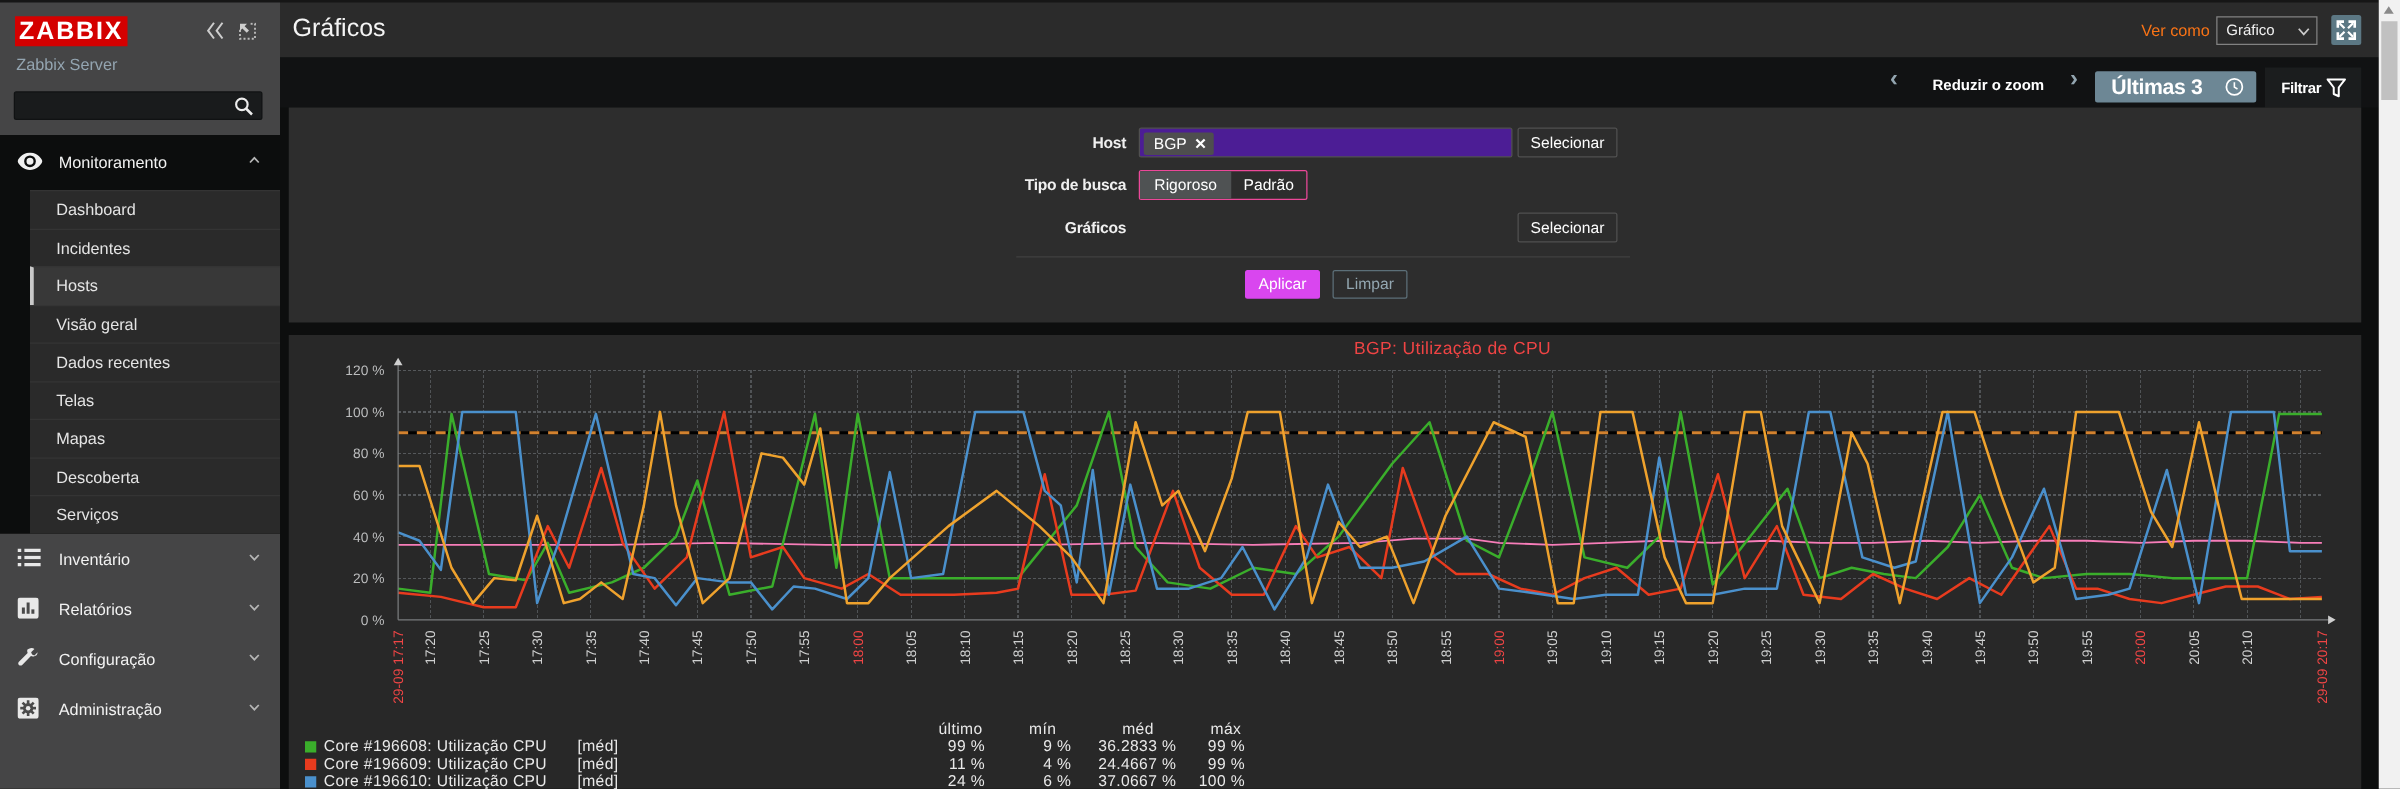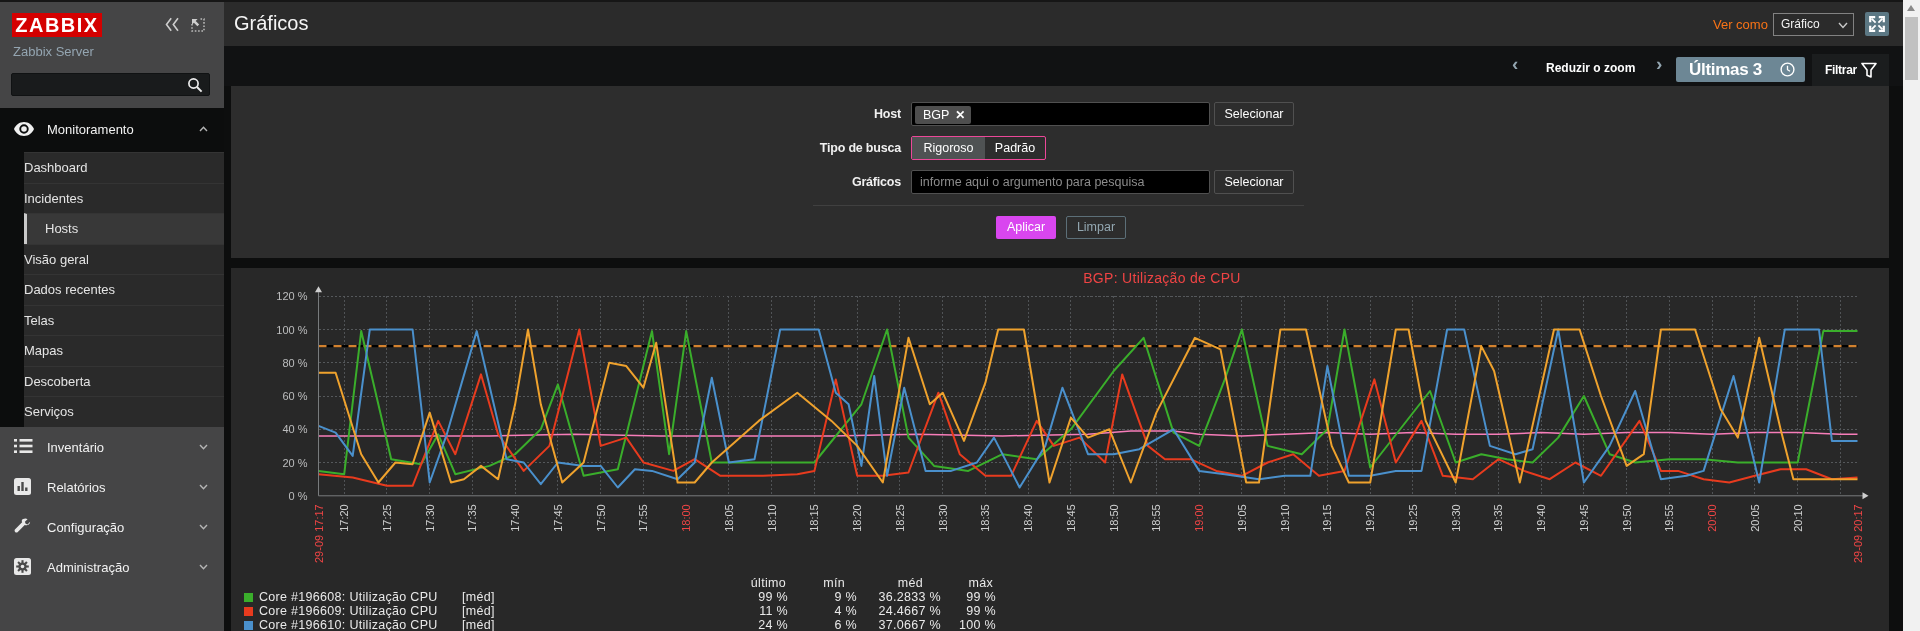--- a/index.html
+++ b/index.html
@@ -15,21 +15,21 @@
 #srvname { position:absolute; left:13px; top:44px; color:#94a5b1; font-size:13px; }
 #ssearch { position:absolute; left:11px; top:73px; width:199px; height:23px; background:#191b1c;
   border:1px solid #101213; border-radius:2px; }
 #sicon { position:absolute; right:6px; top:3px; }
 .m1 { position:absolute; left:0; width:224px; height:40px; color:#f2f2f2; font-size:13px; }
 .m1 .mtxt { position:absolute; left:47px; top:13px; }
 .m1 .mic { position:absolute; left:14px; top:11px; }
 .m1 .chev { position:absolute; left:199px; top:13px; color:#b5b5b5; font-size:11px; }
 #submenu { position:absolute; left:24px; top:152px; width:200px; height:275px; background:#2a2a2a; }
 .subitem { position:absolute; left:0; width:200px; height:30.55px; color:#e4e4e4; font-size:13px;
-  line-height:30.55px; border-top:1px solid #343434; }
+  line-height:30.55px; padding-left:21px; border-top:1px solid #343434; }
 .subitem.sel { background:#383838; border-left:3px solid #c9c9c9; padding-left:18px; }
 
 #main { position:absolute; left:224px; top:0; width:1679px; height:631px; background:#0d0e0e; }
 #hdr { position:absolute; left:0; top:0; width:1679px; height:46px; background:#2b2b2b; }
 #htitle { position:absolute; left:10px; top:12px; color:#f4f4f4; font-size:20px; }
 #vercomo { position:absolute; left:1489px; top:17px; color:#f97316; font-size:13px; }
 #vselect { position:absolute; left:1549px; top:13px; width:81px; height:23px; background:#2b2b2b;
   border:1px solid #828282; color:#f2f2f2; font-size:12px; line-height:21px; padding-left:7px; }
 #vselect .ch { position:absolute; right:5px; top:8px; line-height:0; }
 #fsbtn { position:absolute; left:1641px; top:12px; width:24px; height:24px; background:#5c7884;
@@ -39,21 +39,21 @@
 .schev { position:absolute; top:7px; color:#93a5b0; font-size:19px; font-weight:bold; }
 #lastbtn { position:absolute; left:1452px; top:11px; width:129px; height:25px; background:#6d8795;
   border-radius:2px; color:#fff; font-size:17px; font-weight:bold; line-height:25px; text-align:left; padding-left:13px; letter-spacing:-0.3px; }
 #lastbtn svg { position:absolute; right:10px; top:5px; }
 #ftab { position:absolute; left:1588px; top:8px; width:77px; height:32px; background:#1b1d1e; color:#fff;
   font-size:12px; font-weight:bold; line-height:32px; padding-left:13px; letter-spacing:-0.3px; }
 #ftab svg { position:absolute; right:12px; top:8px; }
 
 #filterc { position:absolute; left:7px; top:86px; width:1658px; height:172px; background:#2d2d2d; }
 .flabel { position:absolute; width:150px; text-align:right; color:#f0f0f0; font-size:12.5px; font-weight:bold; letter-spacing:-0.2px; }
-.finput { position:absolute; background:#000000; border:1px solid #505050; border-radius:2px; }
+.finput { position:absolute; background:#4c1d95; border:1px solid #505050; border-radius:2px;padding-left:35px; }
 .fbtn { position:absolute; border:1px solid #505050; border-radius:2px; color:#fdfdfd; font-size:12.5px;
   text-align:center; }
 #chip { position:absolute; left:3px; top:3px; height:18px; background:#4e4e4e; border-radius:2px;
   color:#fff; font-size:12.5px; line-height:18px; padding:0 22px 0 8px; }
 #chip .x { position:absolute; right:6px; top:0; font-size:12px; color:#fff; font-weight:bold; }
 #seg { position:absolute; left:680px; top:50px; height:24px; border:1px solid #ec4899; border-radius:2px; }
 .segb { display:inline-block; height:22px; line-height:22px; color:#fff; font-size:12.5px; text-align:center; vertical-align:top; }
 #ph { color:#8c8c8c; font-size:12.5px; line-height:22px; padding-left:8px; }
 #fsep { position:absolute; left:582px; top:119px; width:491px; height:1px; background:#404040; }
 #aplicar { position:absolute; left:765px; top:130px; width:60px; height:23px; background:#d946ef;
@@ -196,23 +196,20 @@
     </div>
     <div id="filterc">
       <div class="flabel" style="left:520px;top:21px">Host</div>
       <div class="flabel" style="left:520px;top:55px">Tipo de busca</div>
       <div class="flabel" style="left:520px;top:89px">Gráficos</div>
       <div class="finput" style="left:680px;top:16px;width:299px;height:24px">
         <div id="chip">BGP<span class="x">✕</span></div>
       </div>
       <div class="fbtn" style="left:983px;top:16px;width:80px;height:24px;line-height:22px">Selecionar</div>
       <div id="seg"><span class="segb" style="width:73px;background:#4f5253">Rigoroso</span><span class="segb" style="width:60px">Padrão</span></div>
-      <div class="finput" style="left:680px;top:84px;width:299px;height:24px">
-        <div id="ph">informe aqui o argumento para pesquisa</div>
-      </div>
       <div class="fbtn" style="left:983px;top:84px;width:80px;height:24px;line-height:22px">Selecionar</div>
       <div id="fsep"></div>
       <div id="aplicar">Aplicar</div>
       <div id="limpar">Limpar</div>
     </div>
     <div id="chartc">
       <div id="ctitle">BGP: Utilização de CPU</div>
       <svg width="1658" height="363" viewBox="0 0 1658 363" style="position:absolute;left:0;top:0">
         <path d="M113.2 28.2 V227.8 M155.9 28.2 V227.8 M198.7 28.2 V227.8 M241.4 28.2 V227.8 M284.1 28.2 V227.8 M326.9 28.2 V227.8 M369.7 28.2 V227.8 M412.4 28.2 V227.8 M455.2 28.2 V227.8 M497.9 28.2 V227.8 M540.7 28.2 V227.8 M583.4 28.2 V227.8 M626.2 28.2 V227.8 M668.9 28.2 V227.8 M711.7 28.2 V227.8 M754.4 28.2 V227.8 M797.2 28.2 V227.8 M839.9 28.2 V227.8 M882.7 28.2 V227.8 M925.4 28.2 V227.8 M968.2 28.2 V227.8 M1010.9 28.2 V227.8 M1053.7 28.2 V227.8 M1096.4 28.2 V227.8 M1139.2 28.2 V227.8 M1181.9 28.2 V227.8 M1224.7 28.2 V227.8 M1267.4 28.2 V227.8 M1310.2 28.2 V227.8 M1352.9 28.2 V227.8 M1395.7 28.2 V227.8 M1438.4 28.2 V227.8 M1481.2 28.2 V227.8 M1523.9 28.2 V227.8 M1566.7 28.2 V227.8 M1609.4 28.2 V227.8" stroke="#505356" stroke-width="1" fill="none" stroke-dasharray="2,2" shape-rendering="crispEdges"></path>
         <path d="M87.5 194.5 H1626.5 M87.5 161.3 H1626.5 M87.5 128.0 H1626.5 M87.5 94.7 H1626.5 M87.5 61.5 H1626.5 M87.5 28.2 H1626.5" stroke="#55585b" stroke-width="1" fill="none" stroke-dasharray="2,2" shape-rendering="crispEdges"></path>

